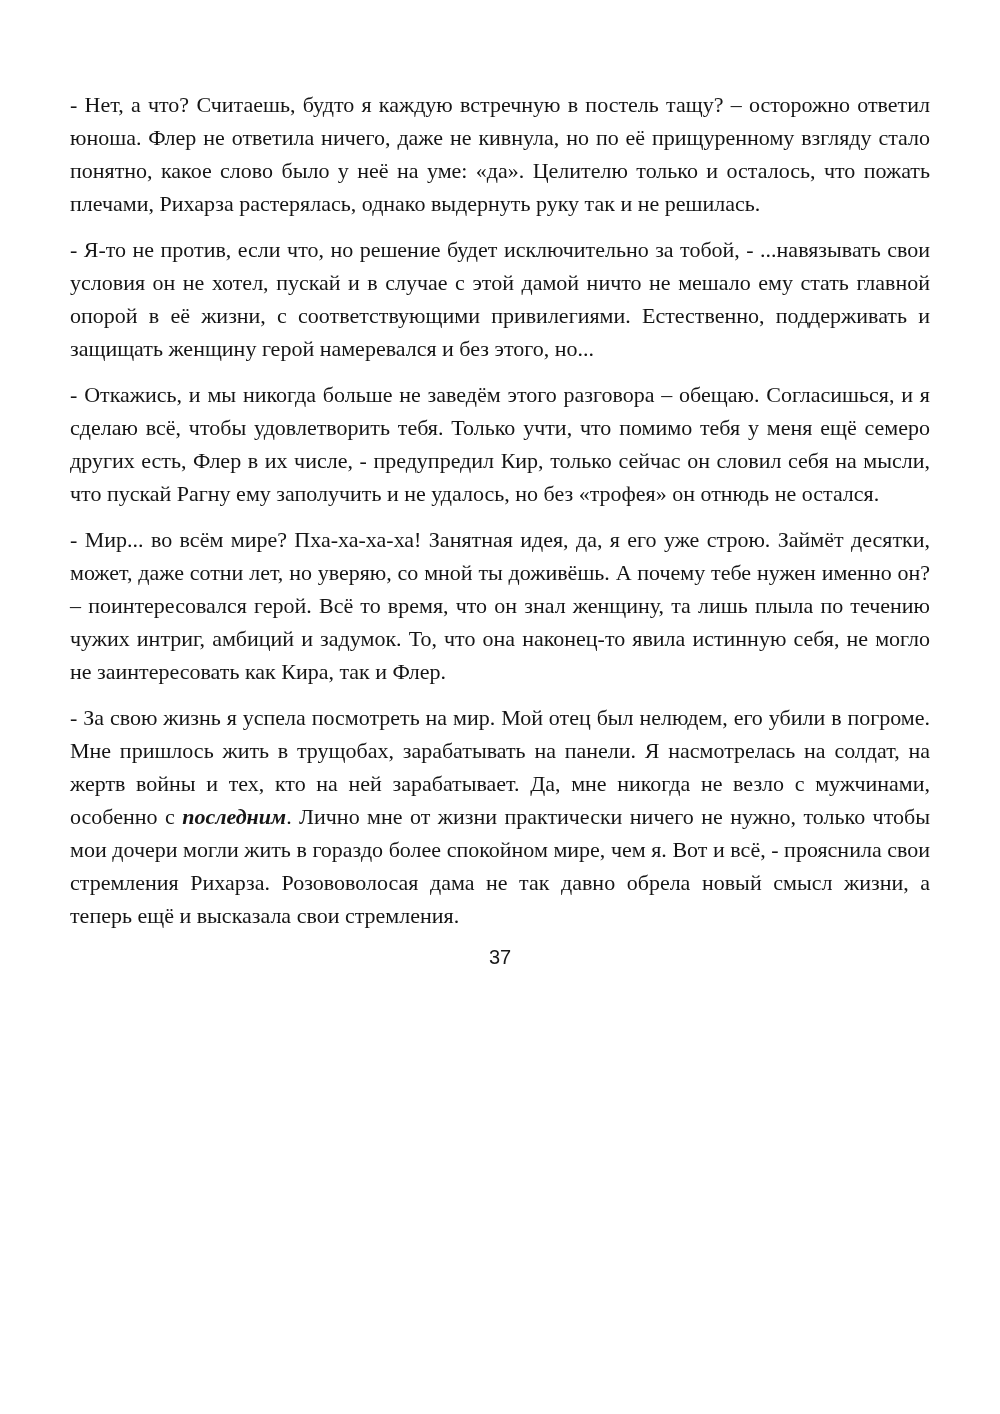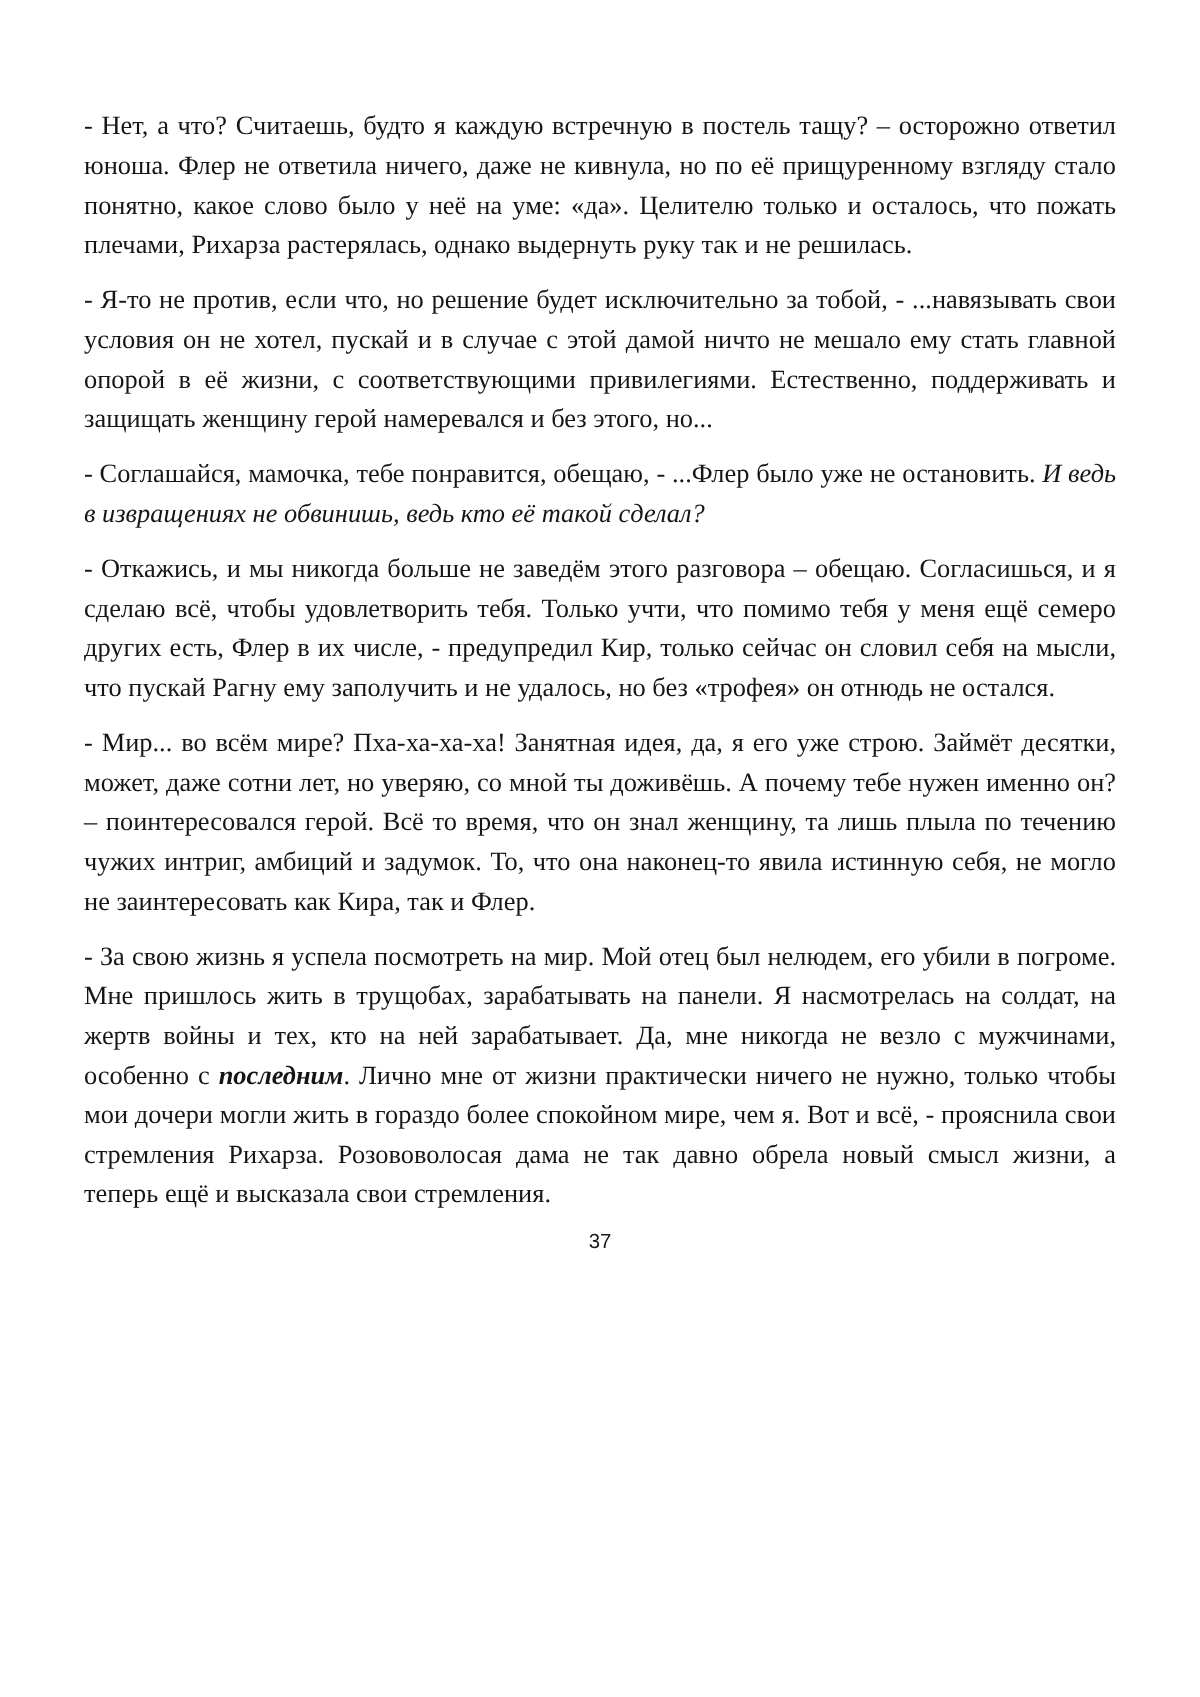--- a/index.html
+++ b/index.html
@@ -31,30 +31,29 @@
     font-style: italic;
   }
   .run-bold-italic {
     font-style: italic;
     font-weight: bold;
   }
   .page-number {
     margin-top: 14px;
     text-align: center;
     font-family: "Liberation Sans", "DejaVu Sans", sans-serif;
-    font-size: 17px;
+    font-size: 20px;
     color: #1a1a1a;
   }
 </style>
 </head>
 <body>
 
 <div class="page">
   <div class="text-body">
       <p class="para"><span>- Нет, а что? Считаешь, будто я каждую встречную в постель тащу? – осторожно ответил юноша. Флер не ответила ничего, даже не кивнула, но по её прищуренному взгляду стало понятно, какое слово было у неё на уме: «да». Целителю только и осталось, что пожать плечами, Рихарза растерялась, однако выдернуть руку так и не решилась.</span></p>
       <p class="para"><span>- Я-то не против, если что, но решение будет исключительно за тобой, - ...навязывать свои условия он не хотел, пускай и в случае с этой дамой ничто не мешало ему стать главной опорой в её жизни, с соответствующими привилегиями. Естественно, поддерживать и защищать женщину герой намеревался и без этого, но...</span></p>
-      <p class="para"><span>- Соглашайся, мамочка, тебе понравится, обещаю, - ...Флер было уже не остановить. </span><span class="run-italic">И ведь в извращениях не обвинишь, ведь кто её такой сделал?</span></p>
       <p class="para"><span>- Откажись, и мы никогда больше не заведём этого разговора – обещаю. Согласишься, и я сделаю всё, чтобы удовлетворить тебя. Только учти, что помимо тебя у меня ещё семеро других есть, Флер в их числе, - предупредил Кир, только сейчас он словил себя на мысли, что пускай Рагну ему заполучить и не удалось, но без «трофея» он отнюдь не остался.</span></p>
       <p class="para"><span>- Мир... во всём мире? Пха-ха-ха-ха! Занятная идея, да, я его уже строю. Займёт десятки, может, даже сотни лет, но уверяю, со мной ты доживёшь. А почему тебе нужен именно он? – поинтересовался герой. Всё то время, что он знал женщину, та лишь плыла по течению чужих интриг, амбиций и задумок. То, что она наконец-то явила истинную себя, не могло не заинтересовать как Кира, так и Флер.</span></p>
       <p class="para"><span>- За свою жизнь я успела посмотреть на мир. Мой отец был нелюдем, его убили в погроме. Мне пришлось жить в трущобах, зарабатывать на панели. Я насмотрелась на солдат, на жертв войны и тех, кто на ней зарабатывает. Да, мне никогда не везло с мужчинами, особенно с </span><span class="run-bold-italic">последним</span><span>. Лично мне от жизни практически ничего не нужно, только чтобы мои дочери могли жить в гораздо более спокойном мире, чем я. Вот и всё, - прояснила свои стремления Рихарза. Розововолосая дама не так давно обрела новый смысл жизни, а теперь ещё и высказала свои стремления.</span></p>
     </div>
   <div class="page-number">37</div>
 </div>
 
 </body></html>

